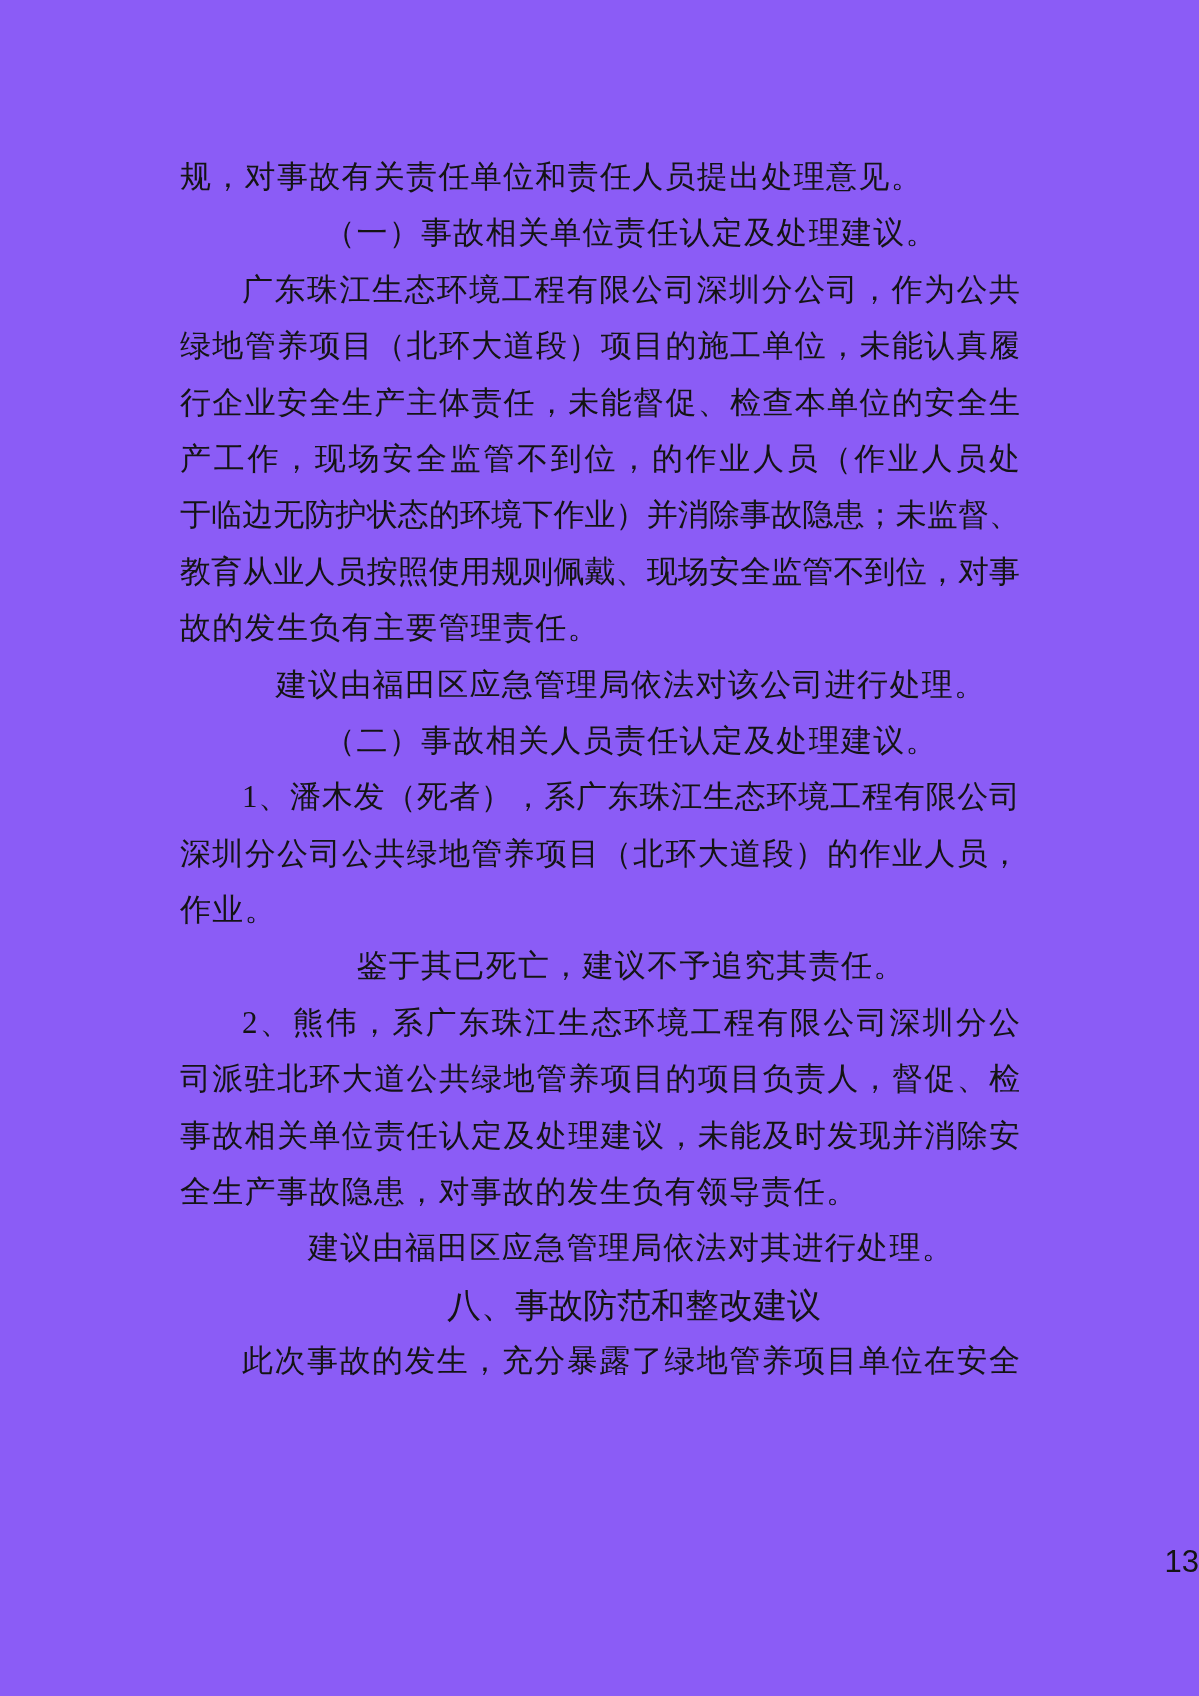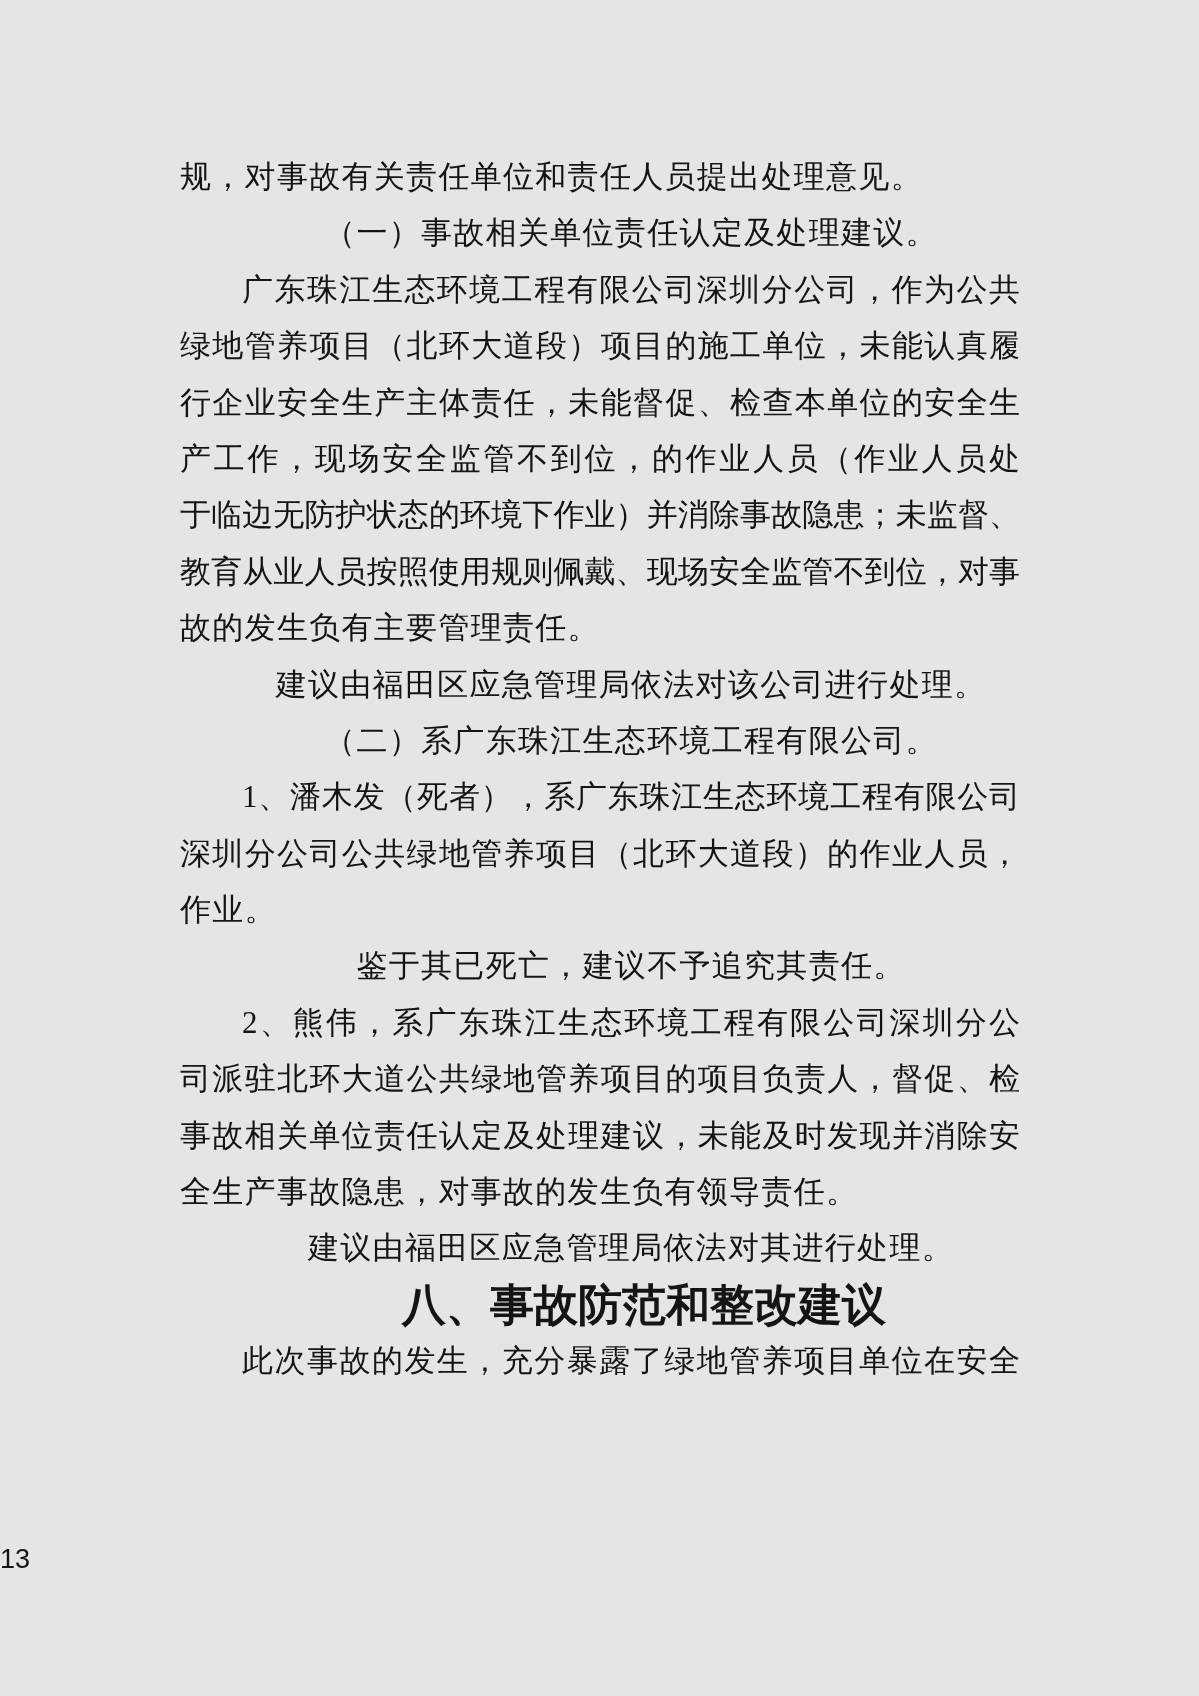--- a/index.html
+++ b/index.html
@@ -4,21 +4,21 @@
 <style>
   html, body {
     margin: 0;
     padding: 0;
     background: #ffffff;
   }
   .page {
     position: relative;
     width: 1199px;
     height: 1696px;
-    background: #e5e5e5;
+    background: #8b5cf6;
     overflow: hidden;
     font-family: "Liberation Serif", "DejaVu Serif", serif;
     color: #141414;
   }
   .text-block {
     position: absolute;
     left: 180px;
     top: 149px;
     width: 840px;
     font-size: 31px;
@@ -34,51 +34,51 @@
   }
   .line.full {
     text-align: justify;
     text-align-last: justify;
   }
   .line.end {
     letter-spacing: 0.042em;
   }
   .line.heading {
     font-family: "Liberation Sans", "DejaVu Sans", sans-serif;
-    font-weight: 700;
-    font-size: 44px;
+    font-weight: 400;
+    font-size: 34px;
     letter-spacing: 0;
   }
   .page-number {
     position: absolute;
     top: 1544px;
     left: 0;
     width: 100%;
-    text-align: left;
-    font-size: 27px;
+    text-align: right;
+    font-size: 31px;
     font-family: "Liberation Sans", "DejaVu Sans", sans-serif;
     color: #141414;
   }
 </style>
 </head>
 <body>
 
 <div class="page">
   <div class="text-block" id="textBlock">
       <div class="line end">规，对事故有关责任单位和责任人员提出处理意见。</div>
       <div class="line indent end">（一）事故相关单位责任认定及处理建议。</div>
       <div class="line indent full">广东珠江生态环境工程有限公司深圳分公司，作为公共</div>
       <div class="line full">绿地管养项目（北环大道段）项目的施工单位，未能认真履</div>
       <div class="line full">行企业安全生产主体责任，未能督促、检查本单位的安全生</div>
       <div class="line full">产工作，现场安全监管不到位，的作业人员（作业人员处</div>
       <div class="line full">于临边无防护状态的环境下作业）并消除事故隐患；未监督、</div>
       <div class="line full">教育从业人员按照使用规则佩戴、现场安全监管不到位，对事</div>
       <div class="line end">故的发生负有主要管理责任。</div>
       <div class="line indent end">建议由福田区应急管理局依法对该公司进行处理。</div>
-      <div class="line indent end">（二）系广东珠江生态环境工程有限公司。</div>
+      <div class="line indent end">（二）事故相关人员责任认定及处理建议。</div>
       <div class="line indent full">1、潘木发（死者），系广东珠江生态环境工程有限公司</div>
       <div class="line full">深圳分公司公共绿地管养项目（北环大道段）的作业人员，</div>
       <div class="line end">作业。</div>
       <div class="line indent end">鉴于其已死亡，建议不予追究其责任。</div>
       <div class="line indent full">2、熊伟，系广东珠江生态环境工程有限公司深圳分公</div>
       <div class="line full">司派驻北环大道公共绿地管养项目的项目负责人，督促、检</div>
       <div class="line full">事故相关单位责任认定及处理建议，未能及时发现并消除安</div>
       <div class="line end">全生产事故隐患，对事故的发生负有领导责任。</div>
       <div class="line indent end">建议由福田区应急管理局依法对其进行处理。</div>
       <div class="line indent end heading">八、事故防范和整改建议</div>

